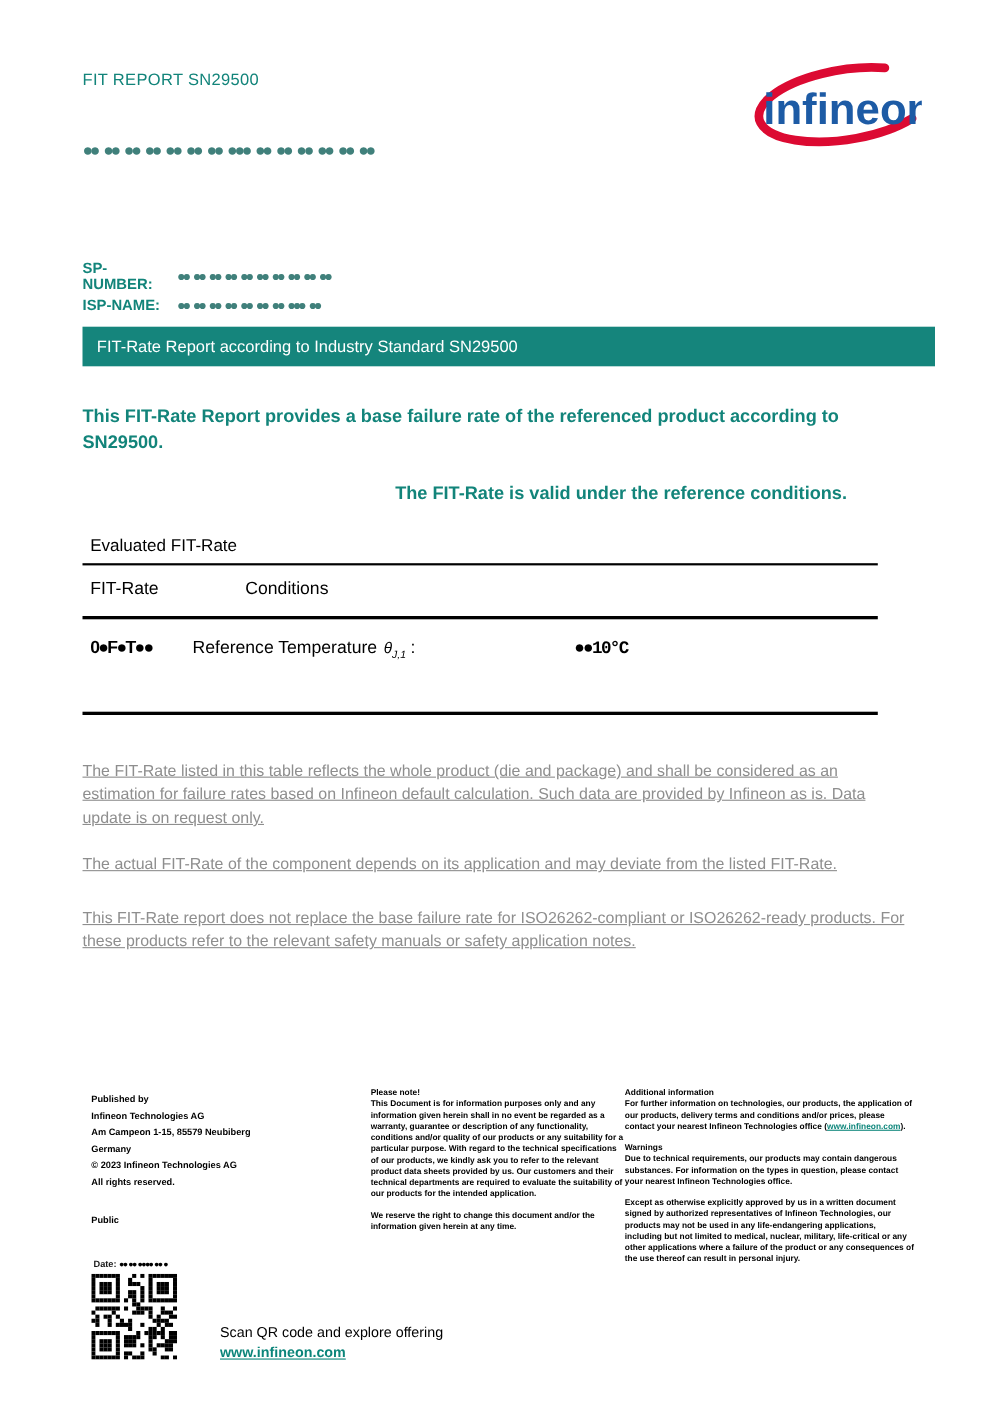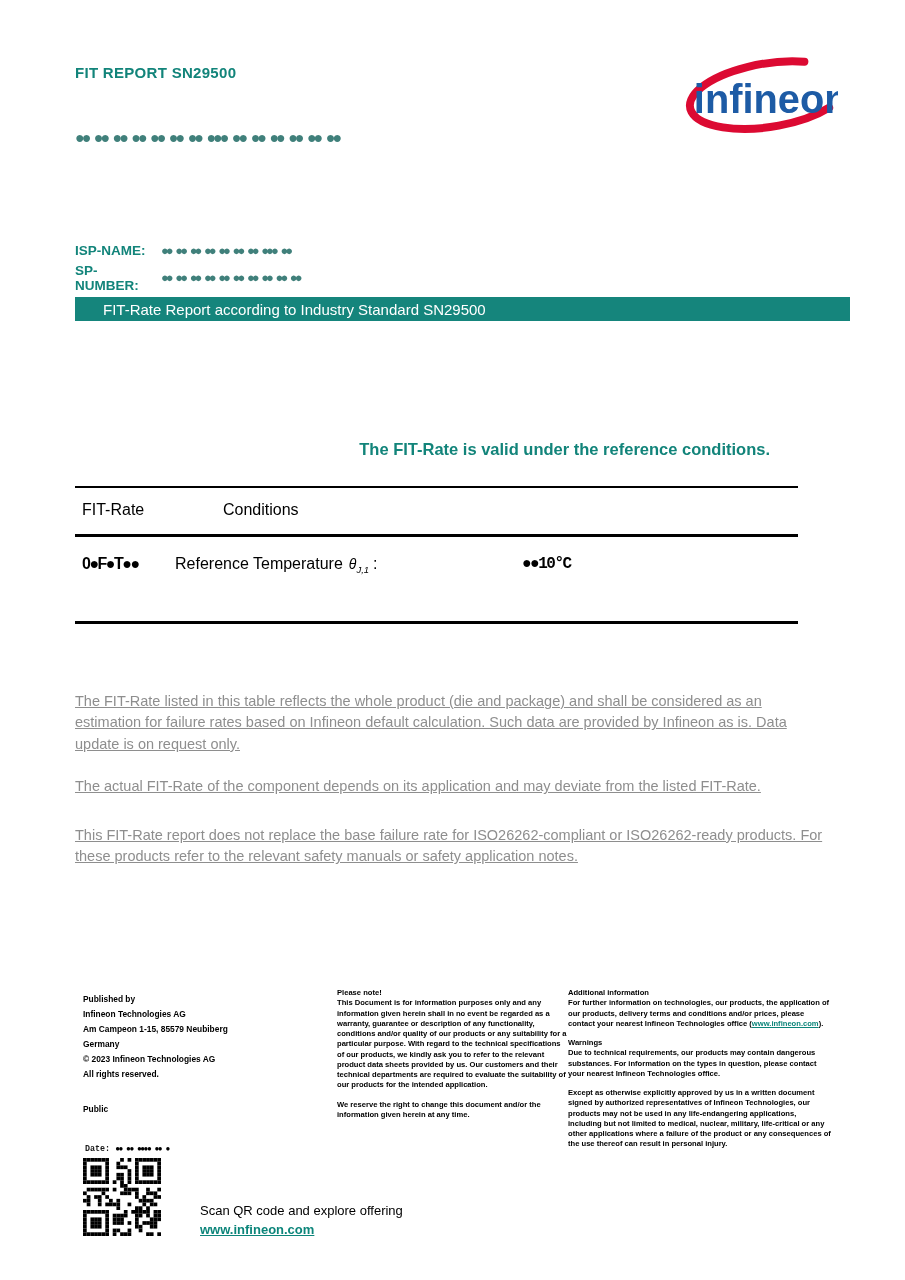--- a/index.html
+++ b/index.html
@@ -3,37 +3,37 @@
 <meta charset="utf-8">
 <style>
   :root{
     --teal:#12847A; --banner:#15857C; --dots:#40807B; --gray:#8E8E8E;
     --black:#1A1A1A; --logo_blue:#1D5BA5; --logo_red:#DC0A32; --link:#0C857A;
   }
   html,body{margin:0;padding:0;background:#ffffff;}
   .page{position:relative;width:905px;height:1280px;background:#fff;overflow:hidden;
         font-family:"Liberation Sans",sans-serif;color:var(--black);}
 
-  .report-title{position:absolute;left:75px;top:64px;font-size:15px;font-weight:700;
+  .report-title{position:absolute;left:75px;top:64px;font-size:15px;font-weight:400;
         color:var(--teal);letter-spacing:.3px;}
 
   .logo{position:absolute;left:670px;top:50px;width:168px;height:88px;}
 
   .dots{letter-spacing:-3px;word-spacing:4px;color:var(--dots);font-weight:700;}
   .redacted-title{position:absolute;left:75px;top:129px;font-size:16px;}
   .redacted-title .dots{font-size:16px;}
 
   .meta{position:absolute;left:75px;top:237px;font-size:13.5px;font-weight:700;color:var(--teal);}
   .meta-row{display:flex;height:27px;align-items:center;}
   .meta-label{width:86px;}
   .meta-value{margin-left:0;font-size:13px;}
 
-  .banner{position:absolute;left:75px;top:297px;width:775px;height:24px;
+  .banner{position:absolute;left:75px;top:297px;width:775px;height:36px;
         background:var(--banner);color:#fff;font-size:15px;display:flex;align-items:center;
-        padding-left:28px;box-sizing:border-box;}
+        padding-left:13px;box-sizing:border-box;}
 
   .intro-p{position:absolute;left:75px;width:695px;font-size:16.5px;font-weight:700;
         color:var(--teal);line-height:1.42;}
   .intro-p1{top:368px;}
   .intro-p2{top:438px;text-align:right;}
 
   .fit-table{position:absolute;left:75px;top:486px;width:723px;}
   .tbl-title{font-size:15.5px;padding:2px 0 6px 7px;color:#000;}
   .tbl-rule-thin{border-bottom:2px solid #000;}
   .tbl-rule-thick{border-bottom:3px solid #000;}
@@ -53,21 +53,21 @@
 
   .footer-col{position:absolute;font-size:7.6px;line-height:1.35;color:#000;font-weight:600;}
   .footer-left{left:83px;top:992px;width:230px;font-size:8.4px;line-height:1.78;}
   .footer-mid{left:337px;top:988px;width:230px;}
   .footer-right{left:568px;top:988px;width:263px;}
   .f-head{font-weight:700;}
   .f-gap{height:9px;}
   .f-gap-lg{height:20px;}
   .f-link{color:var(--link);text-decoration:underline;cursor:pointer;}
 
-  .date-row{position:absolute;left:85px;top:1144px;font-size:8.4px;font-weight:700;font-family:Liberation Mono, monospace;}
+  .date-row{position:absolute;left:85px;top:1144px;font-size:8.4px;font-weight:700;}
   .date-dots{letter-spacing:-1.5px;word-spacing:1px;color:#000;font-size:8px;}
 
   .qr{position:absolute;left:83px;top:1158px;width:78px;height:78px;}
 
   .scan-block{position:absolute;left:200px;top:1203px;font-size:13px;color:#000;}
   .scan-link{display:block;margin-top:4px;color:var(--link);font-weight:700;
         text-decoration:underline;cursor:pointer;font-size:13px;}
 </style>
 </head>
 <body>
@@ -82,36 +82,38 @@
       <text x="27" y="69" font-family="Liberation Sans, sans-serif" font-size="45" font-weight="bold" fill="#1D5BA5">infineon</text>
     </svg>
   </div>
 
   <div class="redacted-title">
     <span class="dots">●● ●● ●●  ●● ●● ●● ●● ●●● ●●  ●● ●●  ●● ●● ●●</span>
   </div>
 
   <div class="meta">
     <div class="meta-row">
+      <span class="meta-label">SP-NUMBER:</span>
+      <span class="meta-value dots">●● ●● ●● ●● ●● ●● ●● ●● ●● ●●</span>
+    </div>
+    <div class="meta-row">
       <span class="meta-label">ISP-NAME:</span>
       <span class="meta-value dots">●● ●● ●●  ●● ●● ●● ●● ●●● ●●</span>
     </div>
-    <div class="meta-row">
-      <span class="meta-label">SP-NUMBER:</span>
-      <span class="meta-value dots">●● ●● ●● ●● ●● ●● ●● ●● ●● ●●</span>
-    </div>
   </div>
 
   <div class="banner">
     <span>FIT-Rate Report according to Industry Standard SN29500</span>
   </div>
 
+  <div class="intro-p intro-p1">This FIT-Rate Report provides a base failure rate of the referenced product according to SN29500.</div>
   <div class="intro-p intro-p2">The FIT-Rate is valid under the reference conditions.</div>
 
   <div class="fit-table">
+    <div class="tbl-title">Evaluated FIT-Rate</div>
     <div class="tbl-rule-thin"></div>
     <div class="tbl-header">
       <div class="col1">FIT-Rate</div>
       <div class="col2">Conditions</div>
     </div>
     <div class="tbl-rule-thick"></div>
     <div class="tbl-row">
       <div class="col1 dots-mixed">0●F●T●●</div>
       <div class="col2">
         <span>Reference Temperature</span><span class="theta"><span>θ</span><sub>J,1</sub></span><span class="colon">:</span>

